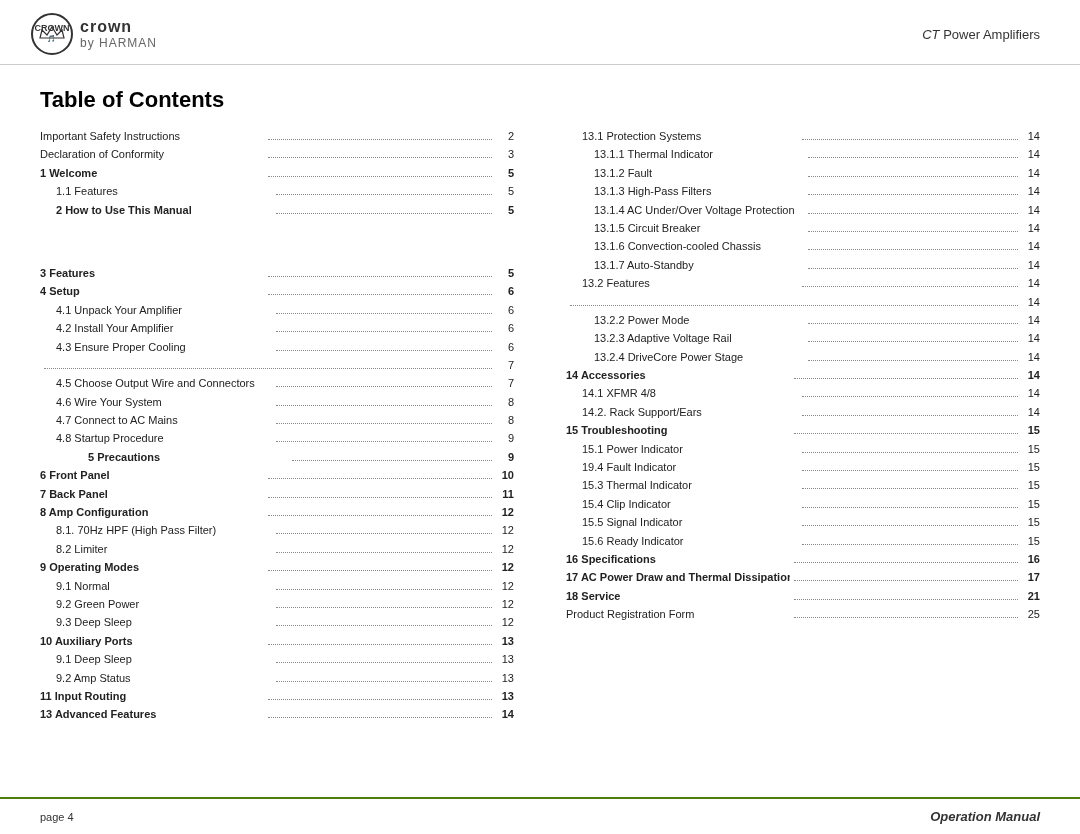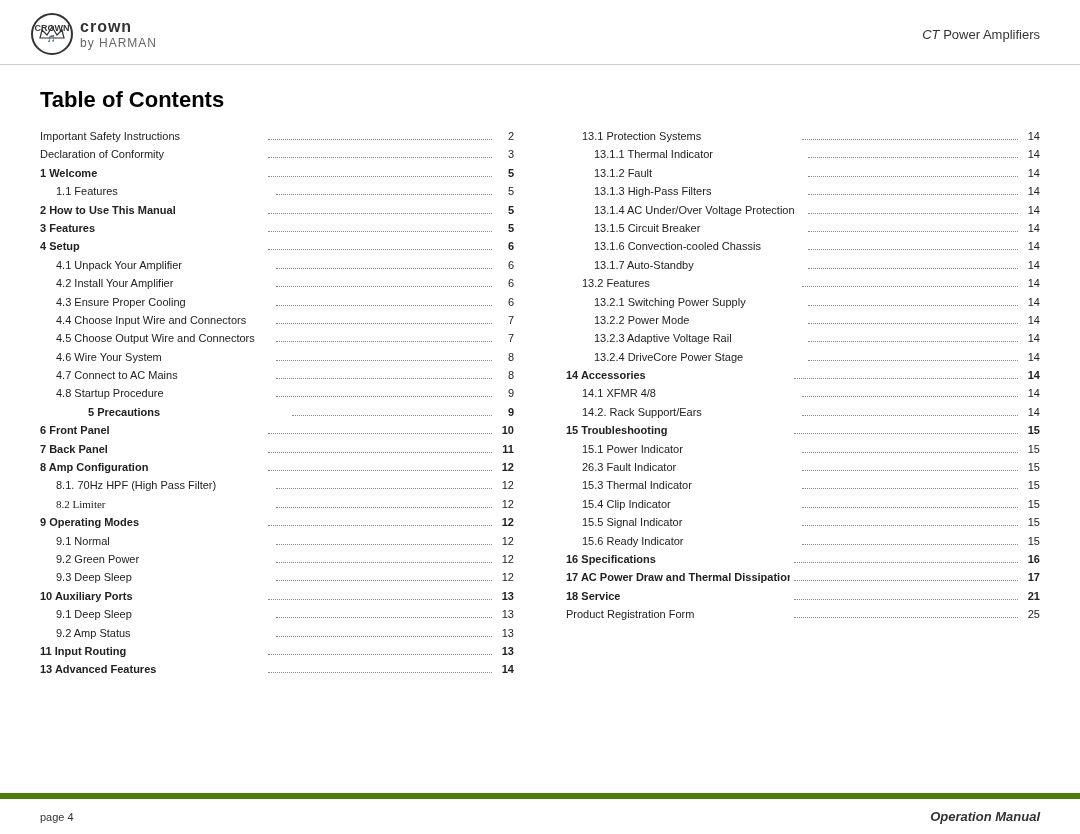--- a/index.html
+++ b/index.html
@@ -107,21 +107,21 @@
     
     .footer {
       position: absolute;
       bottom: 0;
       left: 0;
       right: 0;
       padding: 10px 40px;
       display: flex;
       justify-content: space-between;
       align-items: center;
-      border-top: 6px solid #4d7c0f;
+      border-top: 2px solid #4d7c0f;
     }
     .footer-page {
       font-size: 11px;
       color: #333;
     }
     .footer-manual {
       font-size: 13px;
       font-style: italic;
       font-weight: bold;
       color: #333;
@@ -175,26 +175,26 @@
         <span class="toc-label" style="padding-left: 0px;">1 Welcome</span>
         <span class="toc-dots"></span>
         <span class="toc-page">5</span>
       </div>
       <div class="toc-entry">
         <span class="toc-label" style="padding-left: 16px;">1.1 Features</span>
         <span class="toc-dots"></span>
         <span class="toc-page">5</span>
       </div>
       <div class="toc-entry toc-bold">
-        <span class="toc-label" style="padding-left: 0px;">2 How to Use This Manual</span>
+        <span class="toc-label" style="padding-left: 0px; margin-left: 16px;">2 How to Use This Manual</span>
         <span class="toc-dots"></span>
         <span class="toc-page">5</span>
       </div>
       <div class="toc-entry toc-bold">
-        <span class="toc-label" style="padding-left: 0px;">3 Features</span>
+        <span class="toc-label" style="padding-left: 0px; margin-top: 45px;">3 Features</span>
         <span class="toc-dots"></span>
         <span class="toc-page">5</span>
       </div>
       <div class="toc-entry toc-bold">
         <span class="toc-label" style="padding-left: 0px;">4 Setup</span>
         <span class="toc-dots"></span>
         <span class="toc-page">6</span>
       </div>
       <div class="toc-entry">
         <span class="toc-label" style="padding-left: 16px;">4.1 Unpack Your Amplifier</span>
@@ -205,21 +205,20 @@
         <span class="toc-label" style="padding-left: 16px;">4.2 Install Your Amplifier</span>
         <span class="toc-dots"></span>
         <span class="toc-page">6</span>
       </div>
       <div class="toc-entry">
         <span class="toc-label" style="padding-left: 16px;">4.3 Ensure Proper Cooling</span>
         <span class="toc-dots"></span>
         <span class="toc-page">6</span>
       </div>
       <div class="toc-entry">
-        <span class="toc-label" style="padding-left: 16px;">4.4 Choose Input Wire and Connectors</span>
         <span class="toc-dots"></span>
         <span class="toc-page">7</span>
       </div>
       <div class="toc-entry">
         <span class="toc-label" style="padding-left: 16px;">4.5 Choose Output Wire and Connectors</span>
         <span class="toc-dots"></span>
         <span class="toc-page">7</span>
       </div>
       <div class="toc-entry">
         <span class="toc-label" style="padding-left: 16px;">4.6 Wire Your System</span>
@@ -255,21 +254,21 @@
         <span class="toc-label" style="padding-left: 0px;">8 Amp Configuration</span>
         <span class="toc-dots"></span>
         <span class="toc-page">12</span>
       </div>
       <div class="toc-entry">
         <span class="toc-label" style="padding-left: 16px;">8.1. 70Hz HPF (High Pass Filter)</span>
         <span class="toc-dots"></span>
         <span class="toc-page">12</span>
       </div>
       <div class="toc-entry">
-        <span class="toc-label" style="padding-left: 16px; font-family: Liberation Serif, serif;">8.2 Limiter</span>
+        <span class="toc-label" style="padding-left: 16px;">8.2 Limiter</span>
         <span class="toc-dots"></span>
         <span class="toc-page">12</span>
       </div>
       <div class="toc-entry toc-bold">
         <span class="toc-label" style="padding-left: 0px;">9 Operating Modes</span>
         <span class="toc-dots"></span>
         <span class="toc-page">12</span>
       </div>
       <div class="toc-entry">
         <span class="toc-label" style="padding-left: 16px;">9.1 Normal</span>
@@ -352,21 +351,20 @@
         <span class="toc-label" style="padding-left: 28px;">13.1.7 Auto-Standby</span>
         <span class="toc-dots"></span>
         <span class="toc-page">14</span>
       </div>
       <div class="toc-entry">
         <span class="toc-label" style="padding-left: 16px;">13.2 Features</span>
         <span class="toc-dots"></span>
         <span class="toc-page">14</span>
       </div>
       <div class="toc-entry">
-        <span class="toc-label" style="padding-left: 28px;">13.2.1 Switching Power Supply</span>
         <span class="toc-dots"></span>
         <span class="toc-page">14</span>
       </div>
       <div class="toc-entry">
         <span class="toc-label" style="padding-left: 28px;">13.2.2 Power Mode</span>
         <span class="toc-dots"></span>
         <span class="toc-page">14</span>
       </div>
       <div class="toc-entry">
         <span class="toc-label" style="padding-left: 28px;">13.2.3 Adaptive Voltage Rail</span>
@@ -397,21 +395,21 @@
         <span class="toc-label" style="padding-left: 0px;">15 Troubleshooting</span>
         <span class="toc-dots"></span>
         <span class="toc-page">15</span>
       </div>
       <div class="toc-entry">
         <span class="toc-label" style="padding-left: 16px;">15.1 Power Indicator</span>
         <span class="toc-dots"></span>
         <span class="toc-page">15</span>
       </div>
       <div class="toc-entry">
-        <span class="toc-label" style="padding-left: 16px;">26.3 Fault Indicator</span>
+        <span class="toc-label" style="padding-left: 16px;">19.4 Fault Indicator</span>
         <span class="toc-dots"></span>
         <span class="toc-page">15</span>
       </div>
       <div class="toc-entry">
         <span class="toc-label" style="padding-left: 16px;">15.3 Thermal Indicator</span>
         <span class="toc-dots"></span>
         <span class="toc-page">15</span>
       </div>
       <div class="toc-entry">
         <span class="toc-label" style="padding-left: 16px;">15.4 Clip Indicator</span>

